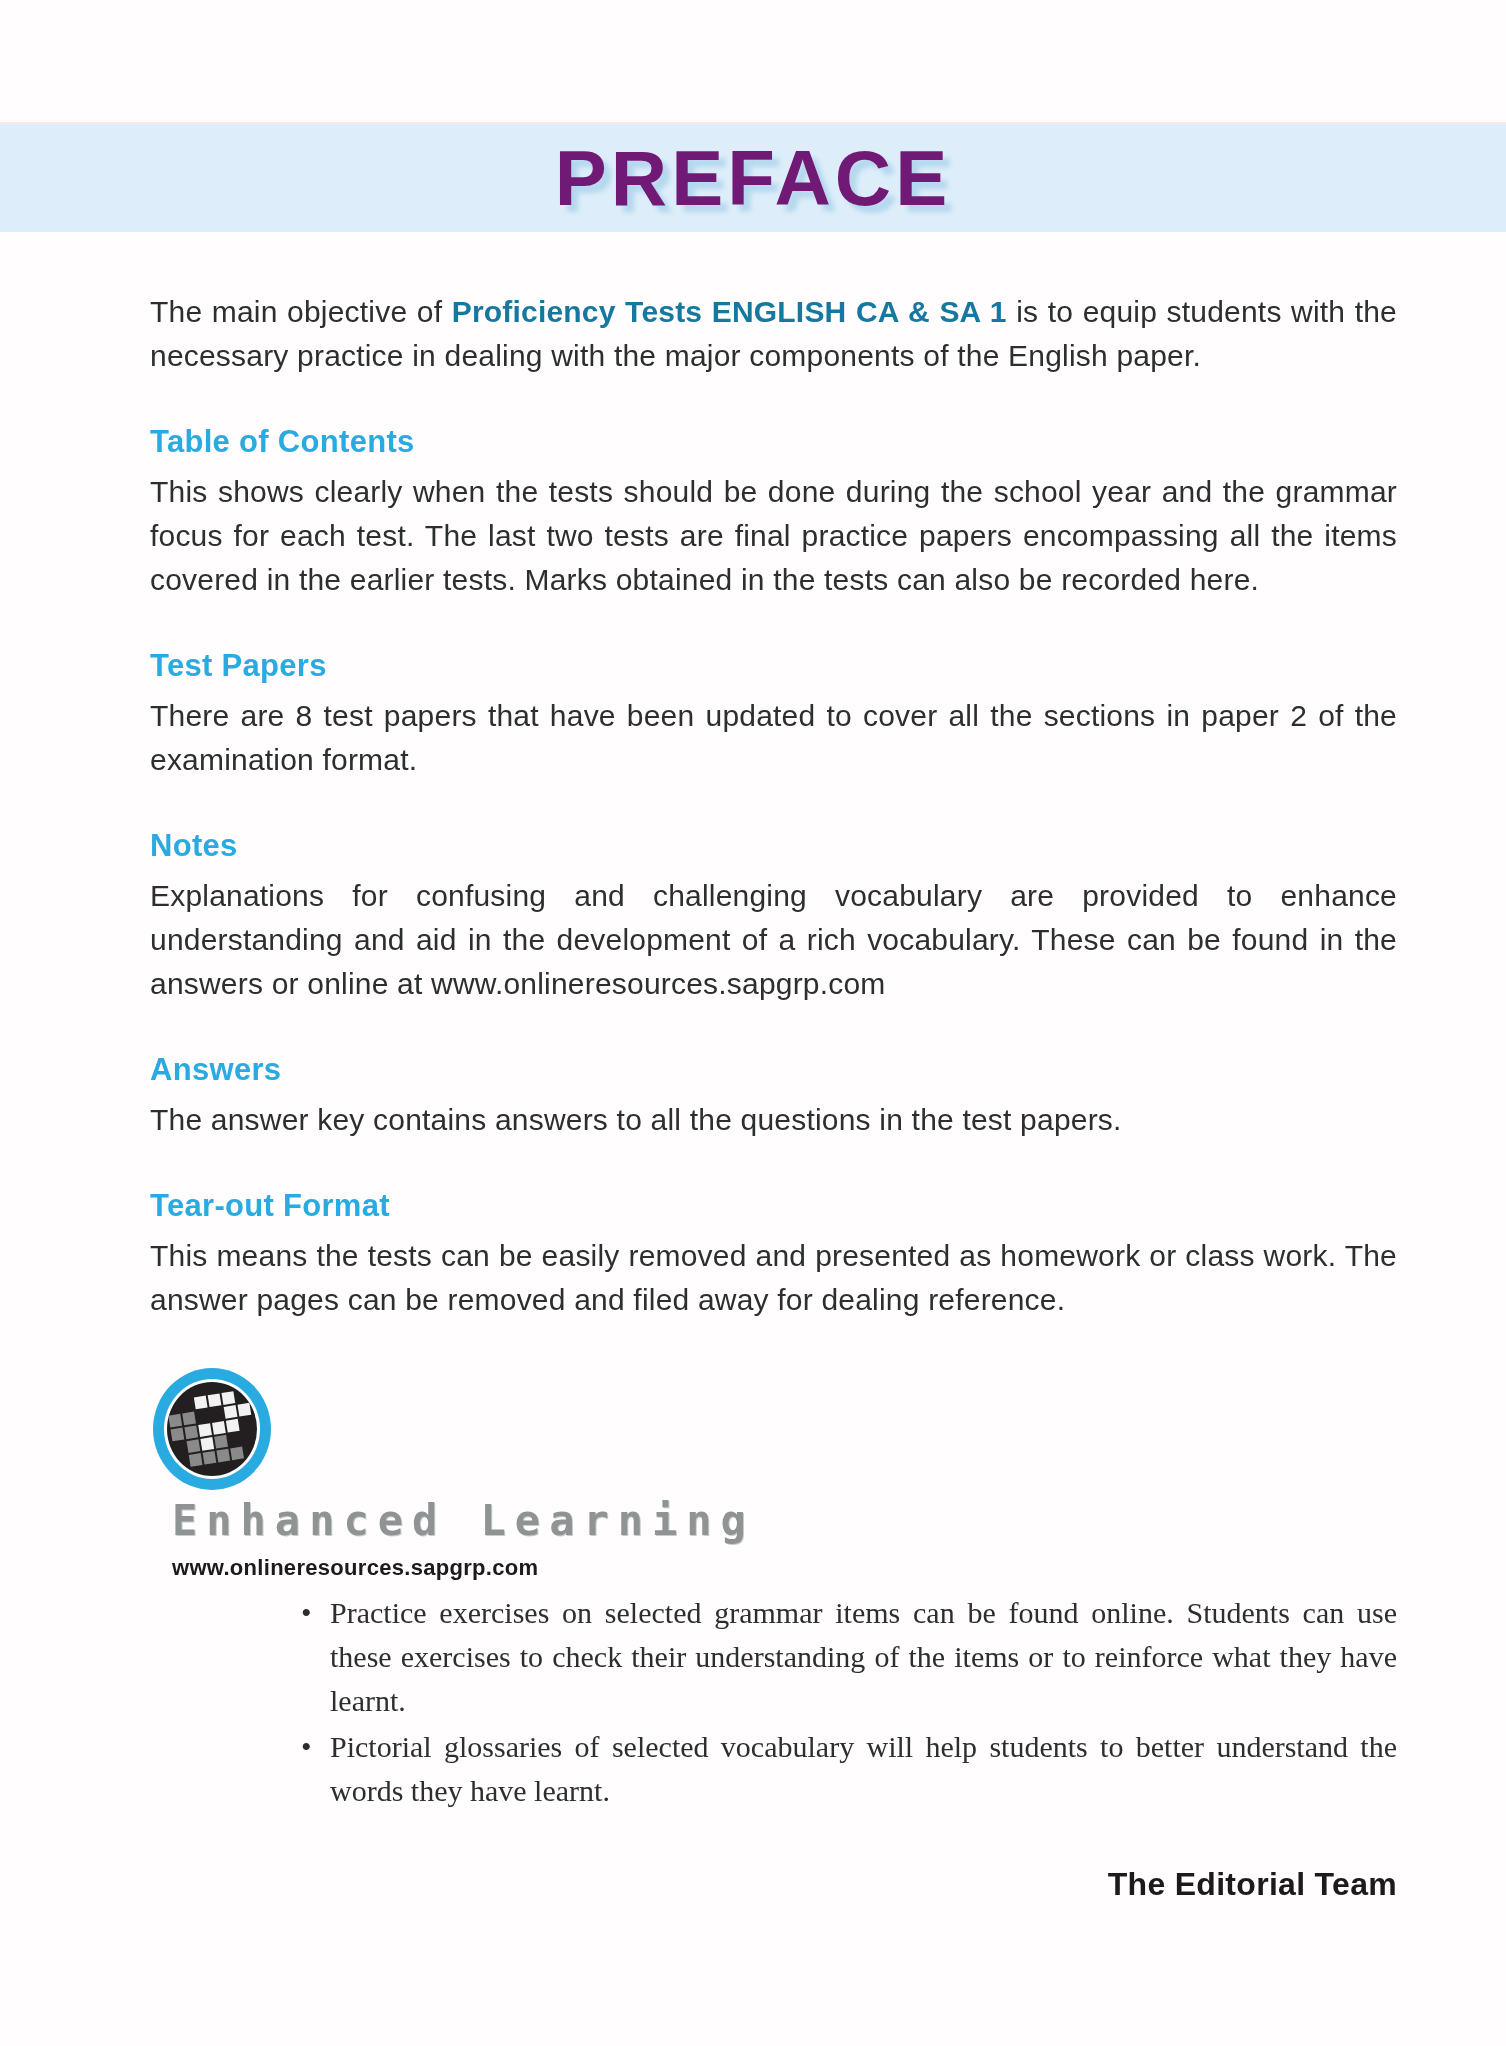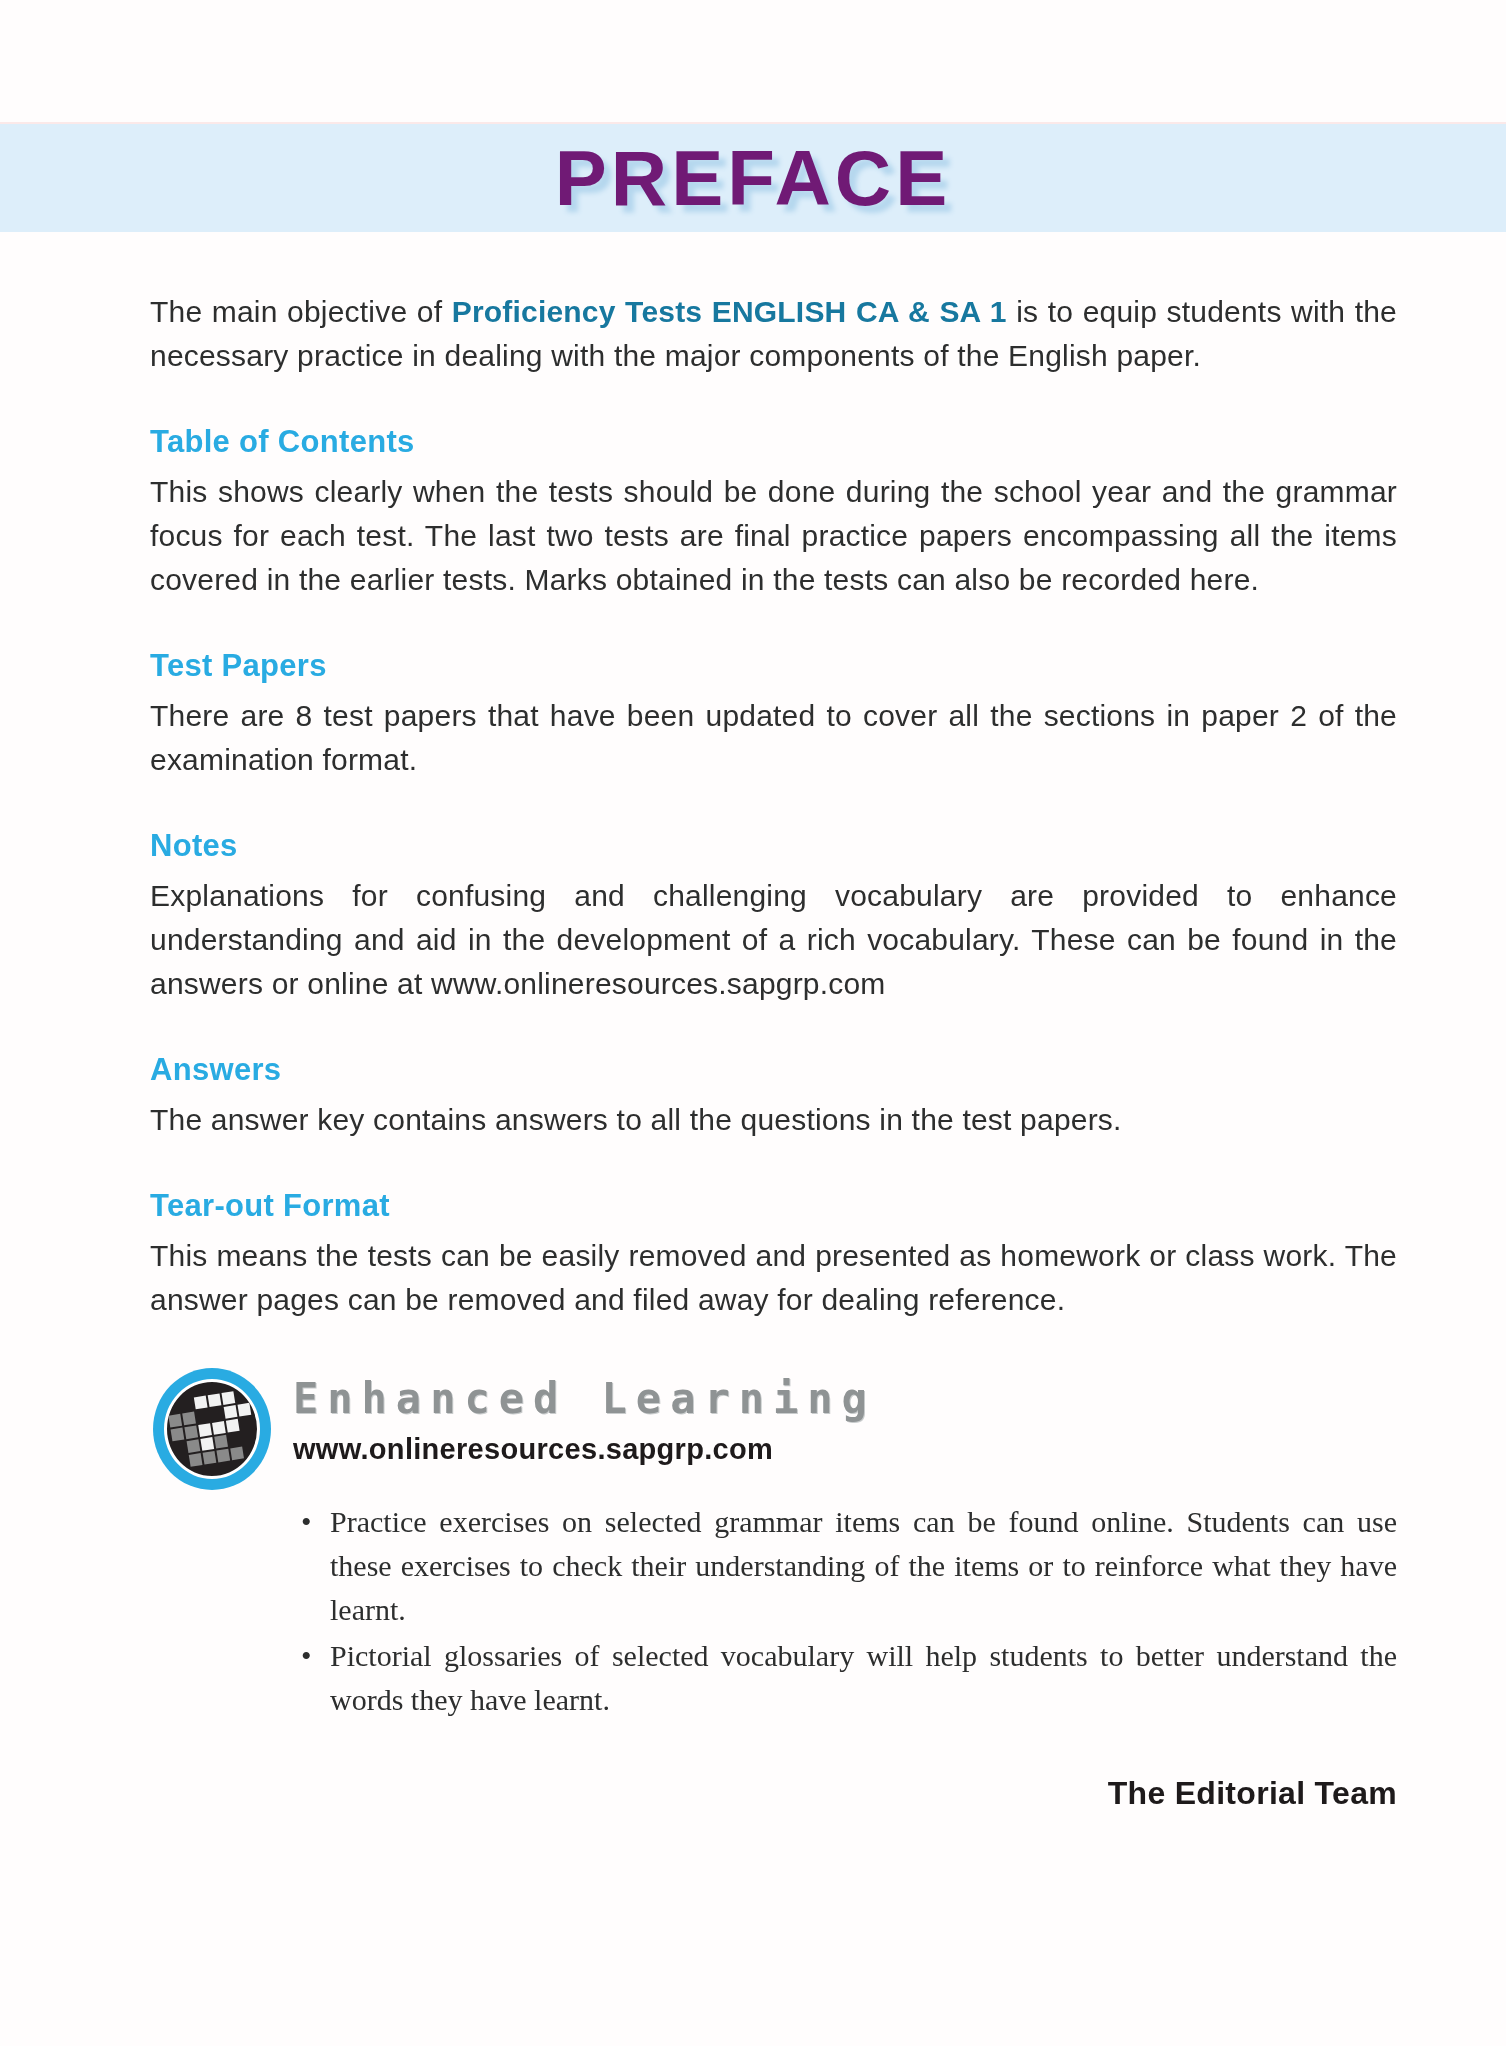--- a/index.html
+++ b/index.html
@@ -48,21 +48,21 @@
     margin-top: 46px;
     margin-bottom: 10px;
     font-size: 31px;
     font-weight: bold;
     color: #29abe2;
     letter-spacing: 0.3px;
   }
 
   
   .el-block { margin-top: 46px; }
-  .el-head { display: flex; align-items: flex-start; }
+  .el-head { display: flex; align-items: flex-start; flex-direction: column; }
   .el-logo {
     width: 118px; height: 122px;
     border-radius: 50%;
     background: #29abe2;
     flex: 0 0 auto;
     display: flex; align-items: center; justify-content: center;
     margin-left: 3px;
   }
   .el-logo-inner {
     width: 96px; height: 100px;
@@ -88,21 +88,21 @@
   .el-title {
     font-size: 42px;
     font-weight: bold;
     letter-spacing: 9px;
     color: #8f9394;
     text-shadow: 1px 1px 0 #c9cccd;
     font-family: "DejaVu Sans Mono", monospace;
   }
   .el-url {
     margin-top: 10px;
-    font-size: 29px;
+    font-size: 22px;
     font-weight: bold;
     color: #1e1a1b;
     letter-spacing: 0.3px;
   }
 
   ul.el-bullets {
     list-style: none;
     margin-top: 10px;
     margin-left: 143px;
     font-family: Liberation Serif, serif;

